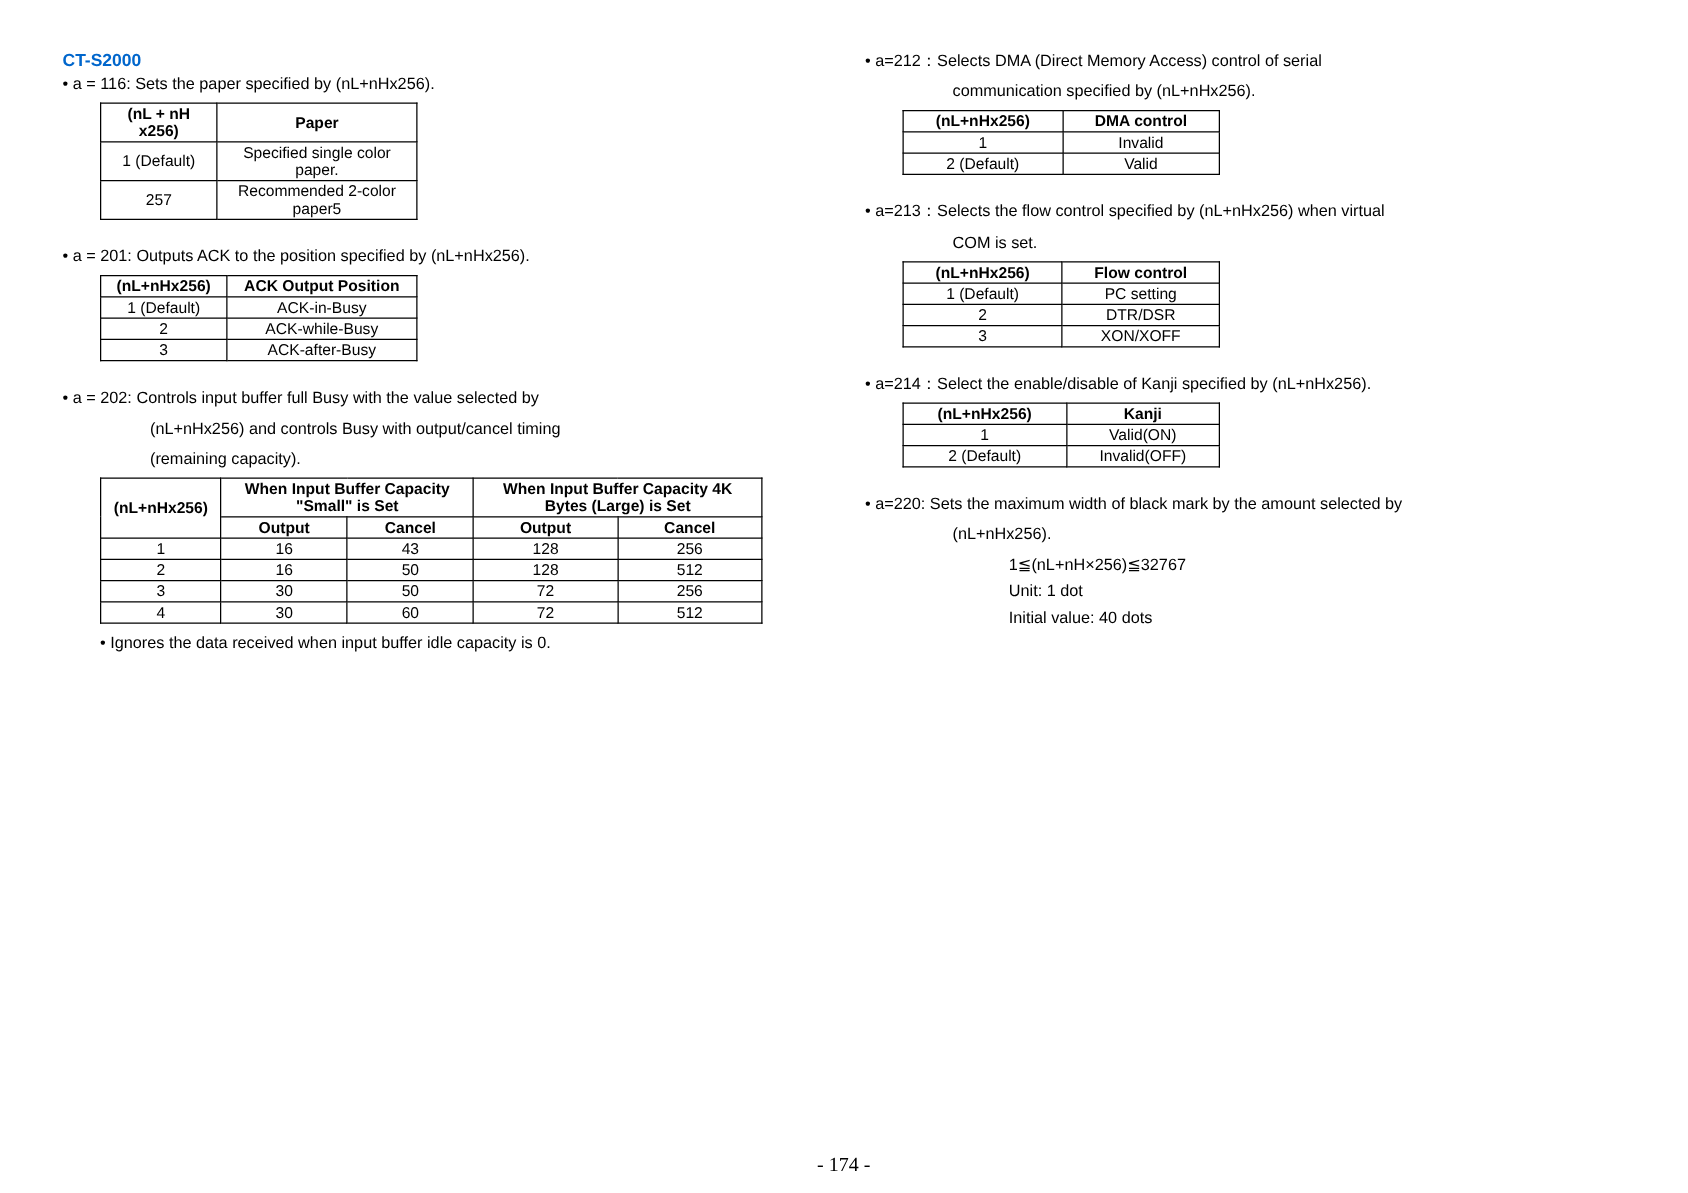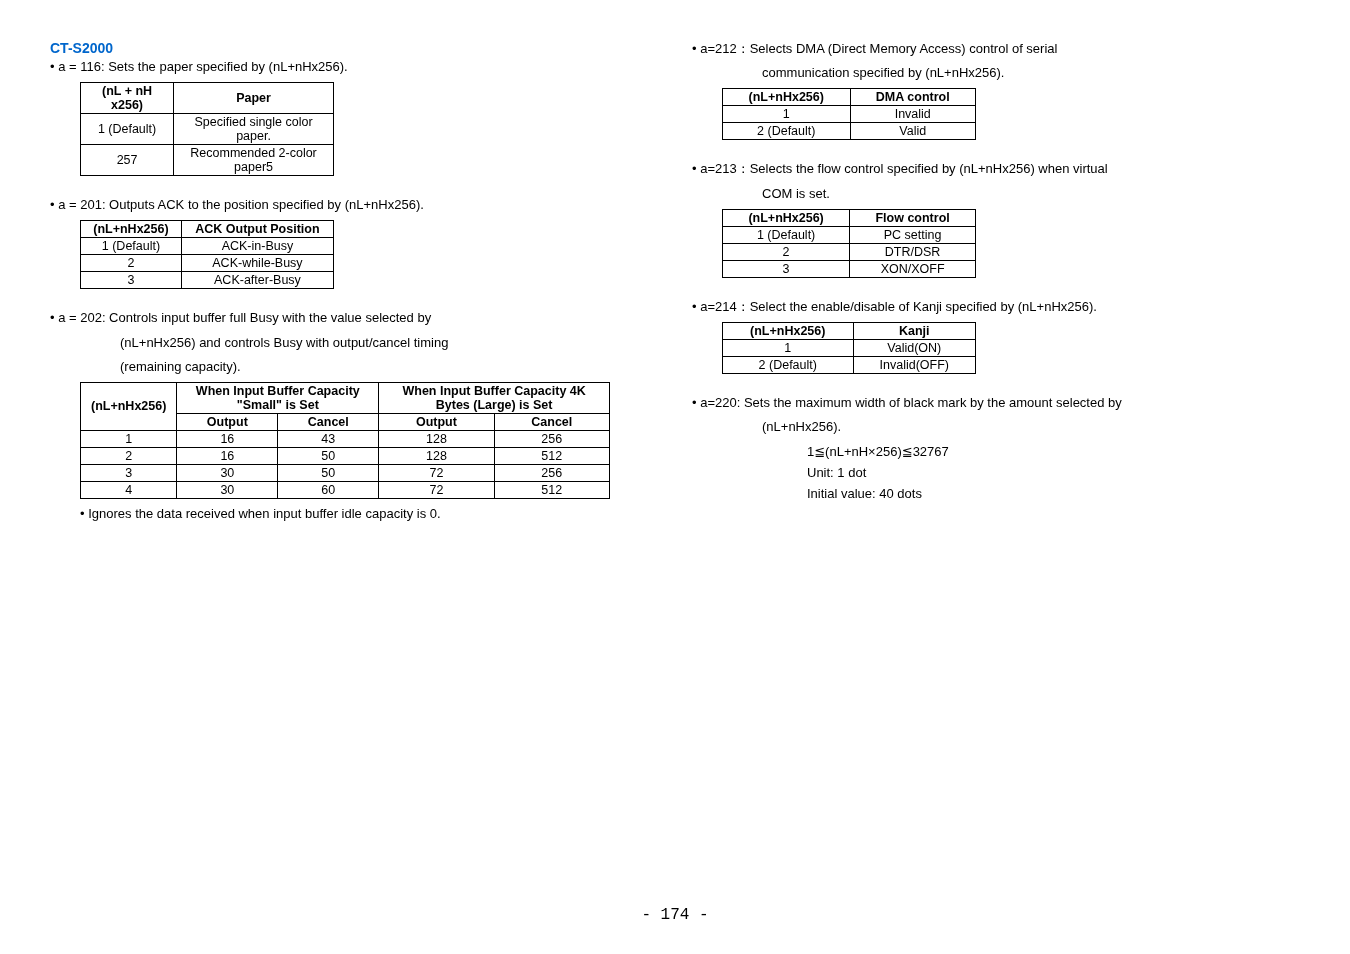--- a/index.html
+++ b/index.html
@@ -67,26 +67,26 @@
     .notes {
       margin-left: 30px;
       margin-top: -14px;
     }
     .notes div {
       line-height: 1.4;
       margin-bottom: 2px;
     }
     .page-number {
       position: absolute;
-      bottom: 30px;
+      bottom: 12px;
       left: 0;
       right: 0;
       text-align: center;
       font-size: 16px;
-      font-family: Liberation Mono, monospace;
+      font-family: Liberation Serif, serif;
     }
     .formula-block {
       padding-left: 115px;
       line-height: 1.6;
       margin-top: 4px;
     }
   </style>
 </head>
 <body>
 

